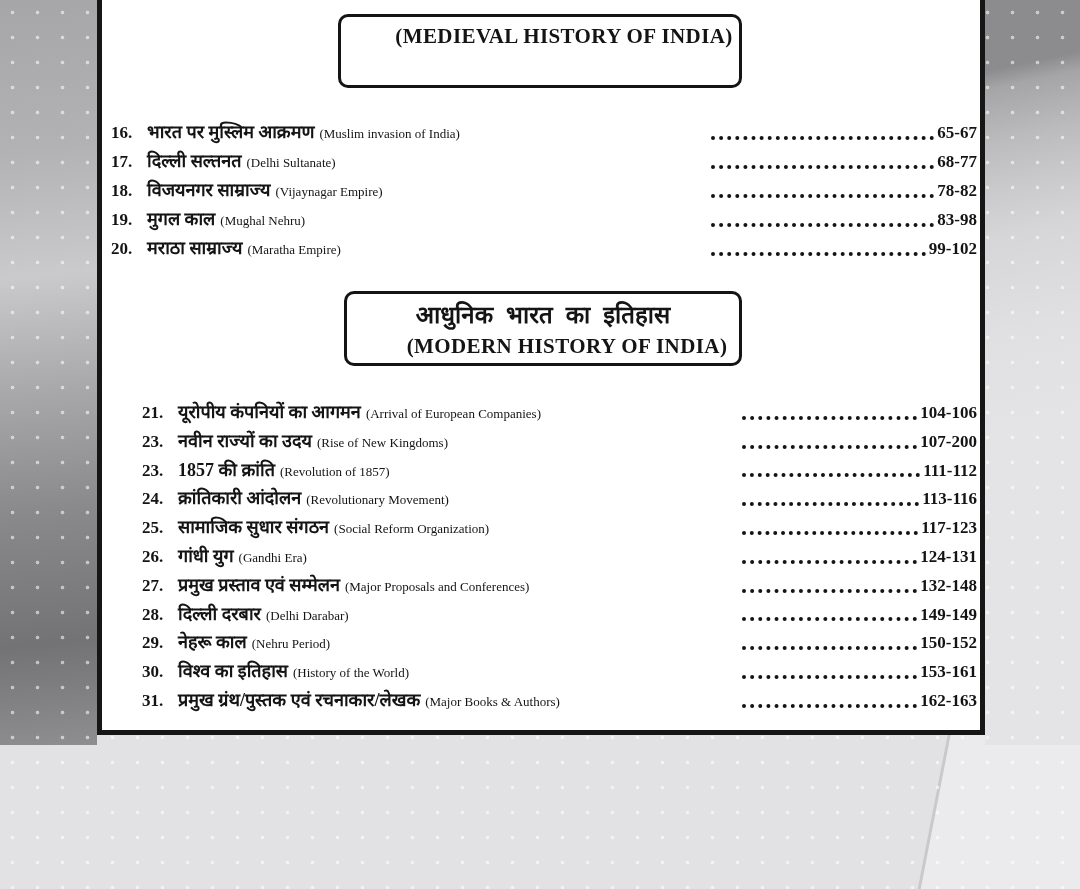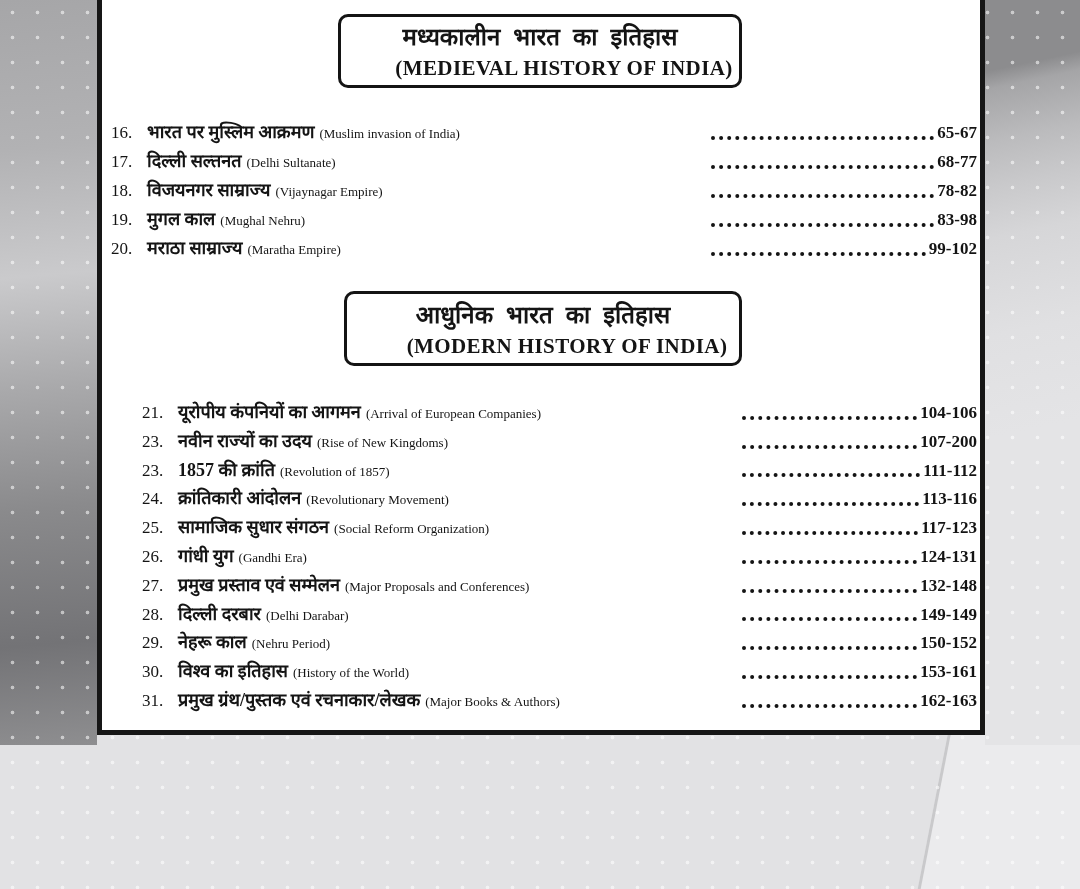--- a/index.html
+++ b/index.html
@@ -52,21 +52,21 @@
   }
   .hbox-1{left:236px;top:21px;width:404px;height:74px;padding-top:4px;}
   .hbox-2{left:242px;top:298px;width:398px;height:75px;padding-top:5px;}
   .hhi{font-weight:700;font-size:24px;line-height:32px;word-spacing:7px;}
   .hen{font-weight:700;font-size:21px;line-height:30px;letter-spacing:.4px;padding-left:48px;}
   .toc{position:absolute;left:7px;width:871px;}
   .toc-1{top:125px;}
   .toc-2{top:405px;}
   .row{display:flex;align-items:baseline;height:29px;line-height:29px;padding-left:2px;}
   .toc-2 .row{height:28.8px;line-height:28.8px;margin-left:31px;}
-  .num{flex:0 0 36px;font-weight:400;font-size:17px;}
+  .num{flex:0 0 36px;font-weight:700;font-size:17px;}
   .ti{flex:0 0 560px;min-width:auto;white-space:nowrap;overflow:visible;}
   .hi{font-weight:700;font-size:18px;}
   .en{font-weight:400;font-size:13px;margin-left:5px;}
   .leader{
     flex:1 1 auto;height:0;align-self:flex-end;
     border-bottom:4px dotted #141414;
     margin:0 3px 7px 4px;min-width:20px;
   }
   .pg{flex:0 0 auto;font-weight:700;font-size:17px;text-align:right;padding-right:3px;}
 </style>
@@ -81,21 +81,20 @@
     <div class="bottom-area"></div>
     <div class="br-light"></div>
     <div class="left-strip"></div>
     <div class="right-strip"></div>
     <div class="dots"></div>
   </div>
 
   <div class="page">
 
     <div class="hbox hbox-1">
-      <div class="hhi">मध्यकालीन भारत का इतिहास</div>
       <div class="hen">(MEDIEVAL HISTORY OF INDIA)</div>
     </div>
 
     <div class="toc toc-1">
       <div class="row">
         <span class="num">16.</span>
         <span class="ti"><span class="hi">भारत पर मुस्लिम आक्रमण</span><span class="en">(Muslim invasion of India)</span></span>
         <span class="leader"></span>
         <span class="pg">65-67</span>
       </div>

